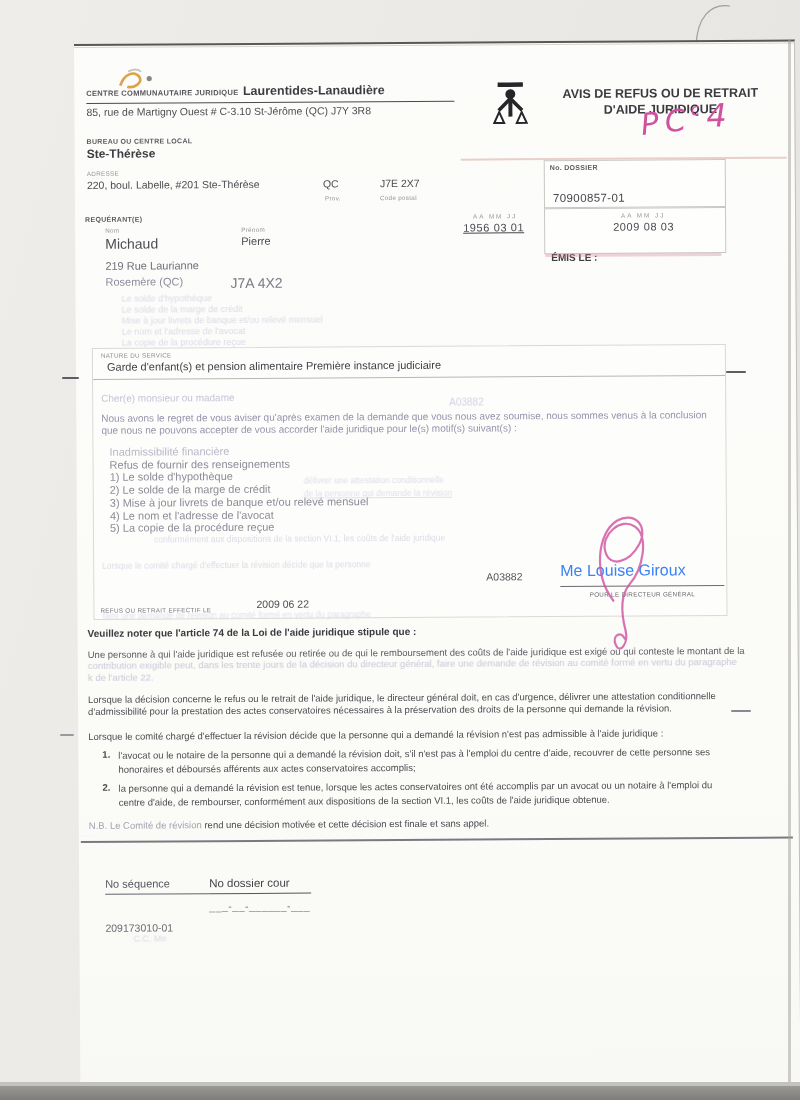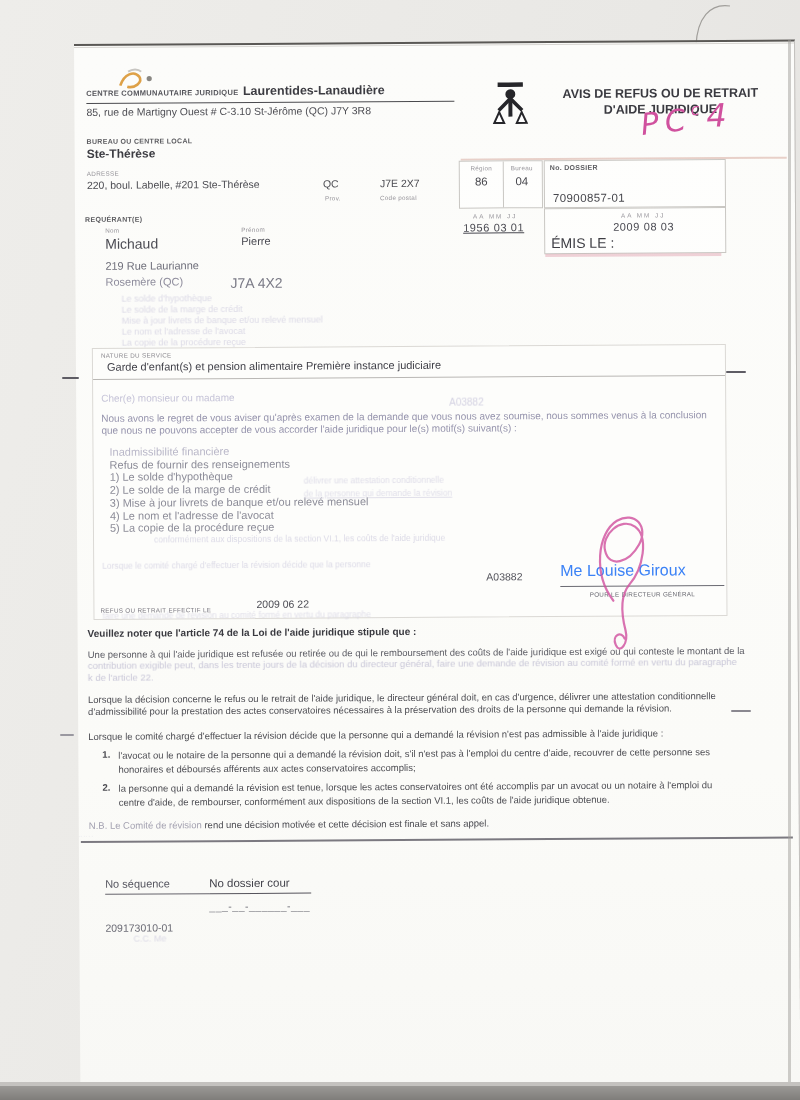--- a/index.html
+++ b/index.html
@@ -75,43 +75,33 @@
       <div>AVIS DE REFUS OU DE RETRAIT</div>
       <div>D'AIDE JURIDIQUE</div>
     </div>
 
     <div class="abs" style="left:566px;top:58px;transform:rotate(-6deg);color:#d0519e;font-family:'DejaVu Sans',sans-serif;font-style:italic;white-space:nowrap;">
       <span style="font-size:30px;letter-spacing:6px;">PC</span><span style="font-size:16px;vertical-align:14px;">c</span><span style="font-size:32px;margin-left:6px;transform:rotate(4deg);display:inline-block;">4</span>
     </div>
 
     <div class="abs" style="left:386px;top:115px;width:326px;height:2px;background:rgba(195,125,110,.35);"></div>
 
-    <div class="abs boxed" style="left:384px;top:117px;width:82px;height:46px;">
-      <div class="abs" style="left:0;top:0;width:43px;height:46px;border-right:1px solid #c9c7c3;">
-        <div class="tinylbl" style="text-align:center;margin-top:3px;">Région</div>
-        <div style="text-align:center;margin-top:4px;font-size:11.5px;color:#47474d;">86</div>
-      </div>
-      <div class="abs" style="left:43px;top:0;width:38px;height:46px;">
-        <div class="tinylbl" style="text-align:center;margin-top:3px;">Bureau</div>
-        <div style="text-align:center;margin-top:4px;font-size:11.5px;color:#47474d;">04</div>
-      </div>
-    </div>
 
     <div class="abs boxed" style="left:469px;top:117px;width:180px;height:46px;">
       <div class="lbl" style="margin:3px 0 0 5px;font-size:7px;">No. DOSSIER</div>
       <div class="abs" style="left:8px;bottom:3px;font-size:11.5px;color:#47474d;letter-spacing:.4px;">70900857-01</div>
     </div>
 
     <div class="abs tinylbl" style="left:398px;top:169px;letter-spacing:2px;">AA  MM  JJ</div>
     <div class="abs" style="left:388px;top:178px;font-size:11px;color:#4a4a52;letter-spacing:.6px;text-decoration:underline;">1956 03 01</div>
 
     <div class="abs boxed" style="left:469px;top:165px;width:180px;height:44px;">
       <div class="abs tinylbl" style="left:76px;top:3px;letter-spacing:2px;">AA  MM  JJ</div>
       <div class="abs" style="left:68px;top:12px;font-size:11px;color:#4a4a52;letter-spacing:.6px;">2009 08 03</div>
-      <div class="abs" style="left:6px;top:26px;font-size:14px;font-weight:normal;color:#3d3d43;">ÉMIS LE :</div>
+      <div class="abs" style="left:6px;top:43px;font-size:10px;font-weight:bold;color:#3d3d43;">ÉMIS LE :</div>
     </div>
     <div class="abs" style="left:470px;top:211px;width:176px;height:3px;background:rgba(215,130,150,.35);"></div>
 
     <div class="abs ghost" style="left:46px;top:248px;font-size:9px;line-height:11px;opacity:.8;">
       <div>Le solde d'hypothèque</div>
       <div>Le solde de la marge de crédit</div>
       <div>Mise à jour livrets de banque et/ou relevé mensuel</div>
       <div>Le nom et l'adresse de l'avocat</div>
       <div>La copie de la procédure reçue</div>
     </div>

